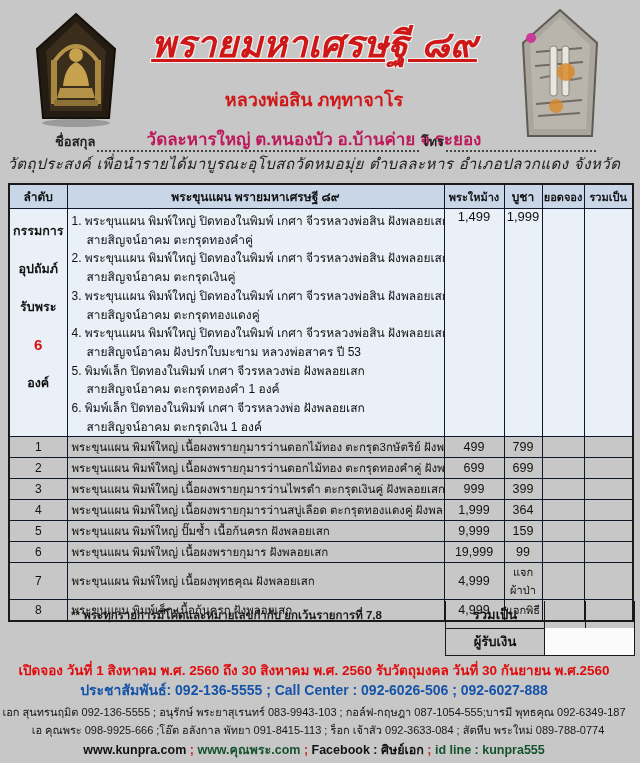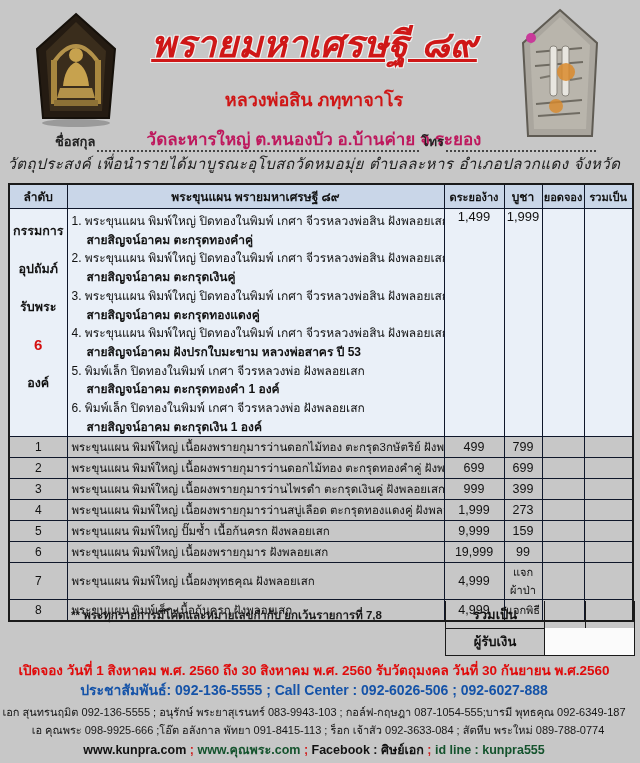--- a/index.html
+++ b/index.html
@@ -27,21 +27,21 @@
   
   table.main{position:absolute;left:8px;top:183px;width:624px;border-collapse:collapse;table-layout:fixed;}
   table.main td,table.main th{border:1px solid #0f172a;padding:0;vertical-align:top;overflow:hidden;}
   table.main{border:2px solid #1a1a1a;}
   tr.head th{background:#c9d6e8;font-size:12px;font-weight:bold;text-align:center;height:23px;vertical-align:middle;white-space:nowrap;}
   tr.head th.small{font-size:11px;}
   tr.big td{background:#eaf0f8;height:225px;}
   .comm-label{text-align:center;font-size:12.5px;font-weight:bold;line-height:38px;padding-top:3px;}
   .comm-label .red{color:#d40f0f;font-size:15px;}
   .desc-lines{font-size:12px;line-height:18.7px;padding:3px 0 0 4px;white-space:nowrap;}
-  .desc-lines .sub{padding-left:15px;font-weight:bold;}
+  .desc-lines .sub{padding-left:15px;}
   .num-top{text-align:center;font-size:13px;padding-top:5px;font-weight:normal;}
   tr.item td{height:20px;vertical-align:middle;font-size:11.5px;}
   tr.item td.no{text-align:center;font-size:12px;}
   tr.item td.desc{padding-left:4px;white-space:nowrap;}
   tr.item td.num{text-align:center;font-size:12.5px;}
   tr.item td.badge{text-align:center;font-size:11px;}
 
   
   .tfoot-row{position:absolute;left:8px;display:flex;}
   .tf-spacer{width:437px;display:flex;align-items:center;justify-content:center;font-size:11.5px;font-weight:bold;color:#1a1a1a;}
@@ -116,21 +116,21 @@
         <col style="width:377px">
         <col style="width:60px">
       <col style="width:38px">
         <col style="width:42px">
         <col style="width:49px">
     </colgroup>
     <tbody>
         <tr class="head">
       <th>ลำดับ</th>
       <th>พระขุนแผน พรายมหาเศรษฐี ๘๙</th>
-      <th class="small">ดระยอง้าง</th>
+      <th class="small">พระใหม้าง</th>
       <th>บูชา</th>
       <th class="small">ยอดจอง</th>
       <th class="small">รวมเป็น</th>
     </tr>
 
     <tr class="big">
       <td>
         <div class="comm-label">
           <div>กรรมการ</div>
           <div>อุปถัมภ์</div>
@@ -182,21 +182,21 @@
       <td class="desc">พระขุนแผน พิมพ์ใหญ่ เนื้อผงพรายกุมารว่านไพรดำ ตะกรุดเงินคู่ ฝังพลอยเสก ทาบรอนซ์</td>
       <td class="num">999</td>
       <td class="num">399</td>
       <td></td>
       <td></td>
     </tr>
     <tr class="item">
       <td class="no">4</td>
       <td class="desc">พระขุนแผน พิมพ์ใหญ่ เนื้อผงพรายกุมารว่านสบู่เลือด ตะกรุดทองแดงคู่ ฝังพลอยเสก ทาบรอนซ์</td>
       <td class="num">1,999</td>
-      <td class="num">273</td>
+      <td class="num">364</td>
       <td></td>
       <td></td>
     </tr>
     <tr class="item">
       <td class="no">5</td>
       <td class="desc">พระขุนแผน พิมพ์ใหญ่ ปั๊มซ้ำ เนื้อก้นครก ฝังพลอยเสก</td>
       <td class="num">9,999</td>
       <td class="num">159</td>
       <td></td>
       <td></td>

